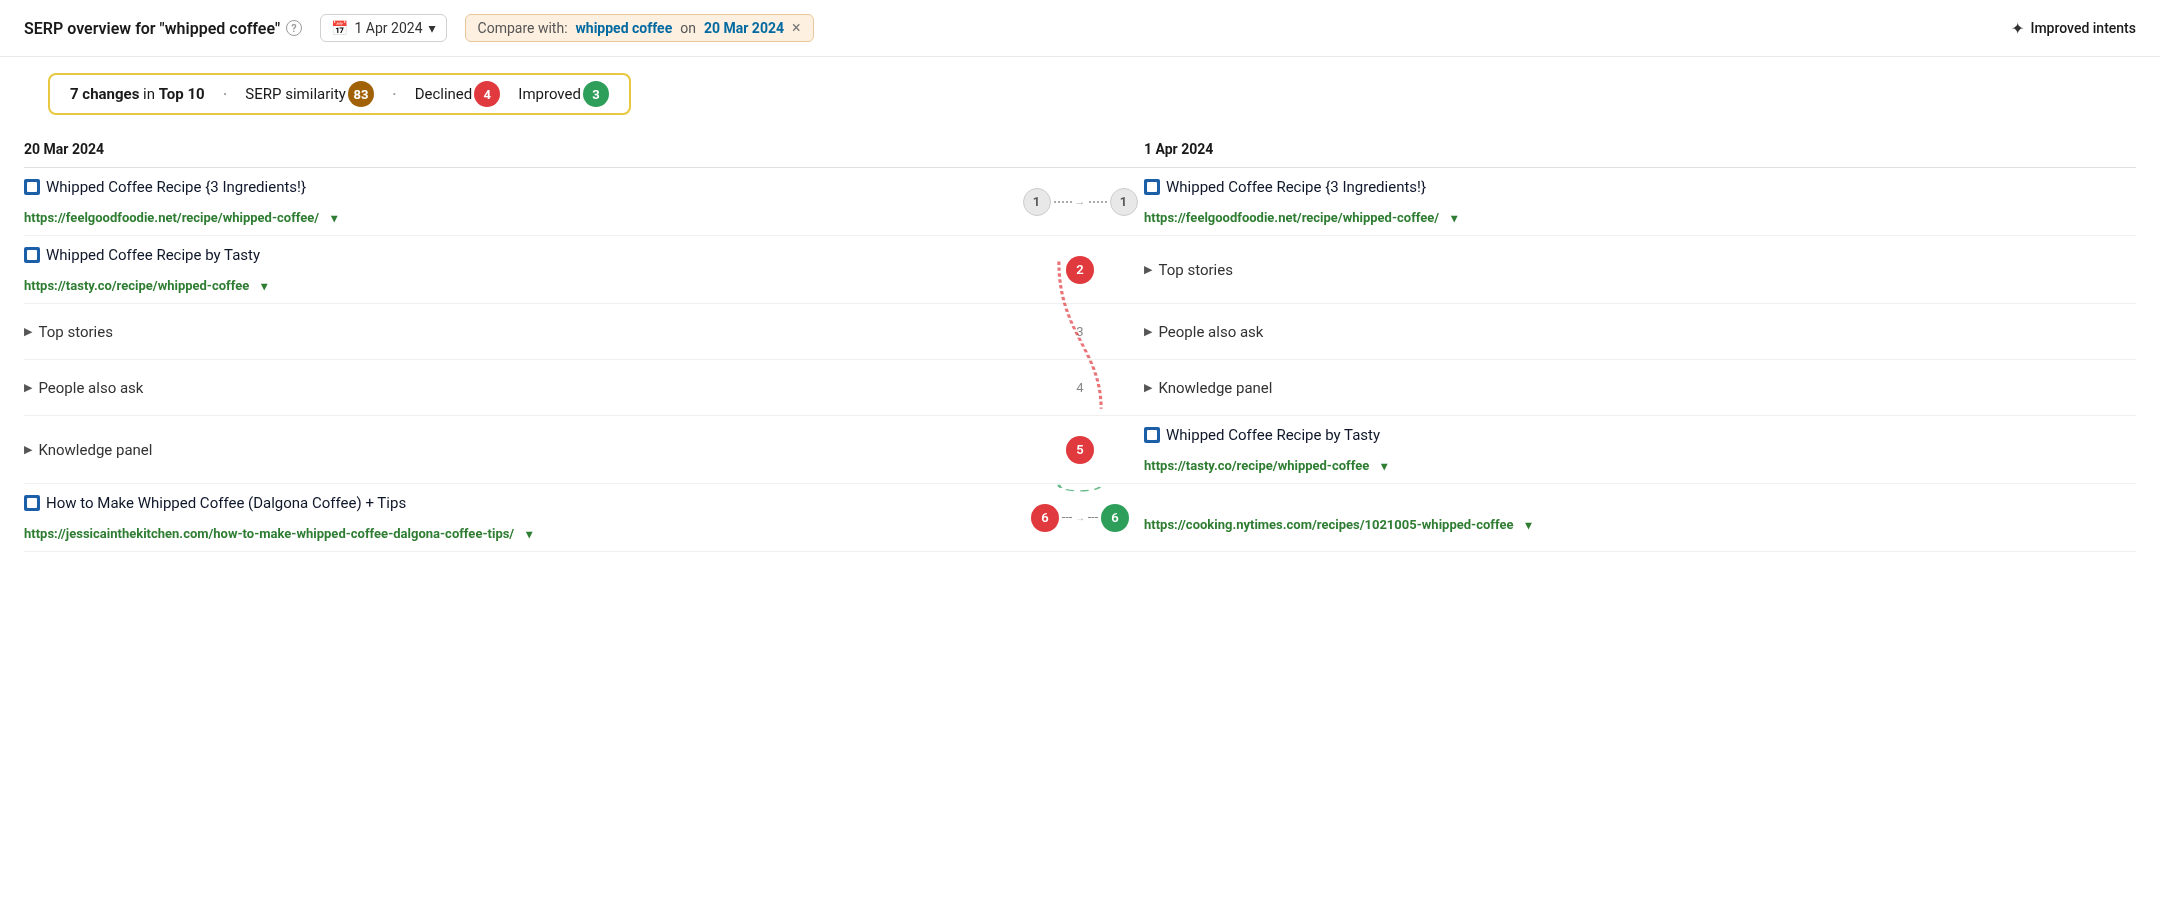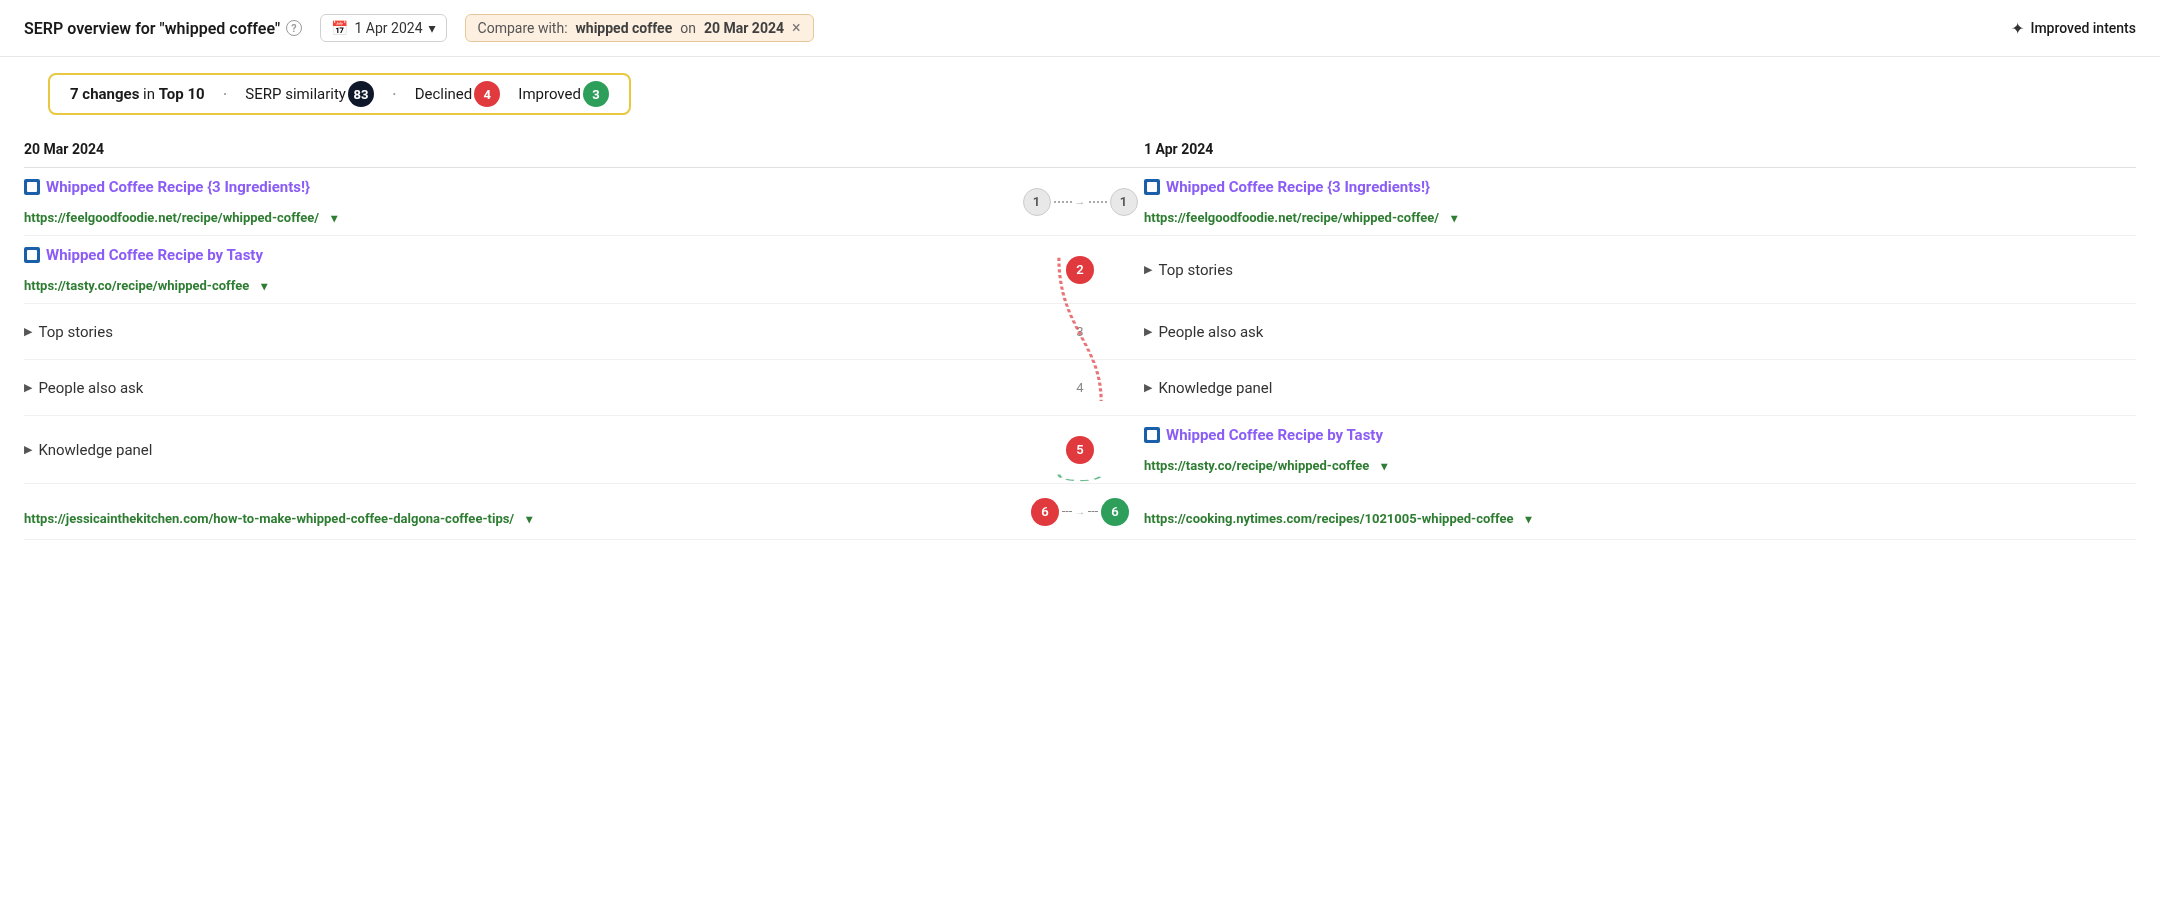--- a/index.html
+++ b/index.html
@@ -54,21 +54,21 @@
       background: #fdf0e0;
       border: 1px solid #e8c89a;
       border-radius: 6px;
       padding: 5px 12px;
       font-size: 14px;
       display: flex;
       align-items: center;
       gap: 8px;
       color: #555;
     }
-    .compare-badge strong { color: #404040; }
+    .compare-badge strong { color: #0369a1; }
     .close-btn {
       cursor: pointer;
       color: #777;
       font-size: 16px;
       line-height: 1;
     }
     .spacer { flex: 1; }
     .identify-intents {
       display: flex;
       align-items: center;
@@ -105,21 +105,21 @@
     .badge {
       width: 26px; height: 26px;
       border-radius: 50%;
       display: flex;
       align-items: center;
       justify-content: center;
       font-size: 13px;
       font-weight: 700;
       color: #fff;
     }
-    .badge-gray { background: #0f172a; }
+    .badge-gray { background: #a16207; }
     .badge-red { background: #e0393e; }
     .badge-green { background: #2e9e5b; }
 
     
     .main {
       padding: 0 24px;
     }
     .columns {
       display: grid;
       grid-template-columns: 1fr 80px 1fr;
@@ -169,23 +169,23 @@
     }
     .rank-red {
       background: #e0393e;
       color: #fff;
     }
     .rank-green {
       background: #2e9e5b;
       color: #fff;
     }
     .result-title {
-      color: #8b5cf6;
+      color: #0f172a;
       font-size: 15px;
-      font-weight: 700;
+      font-weight: 400;
       display: flex;
       align-items: center;
       gap: 6px;
       text-decoration: none;
     }
     .result-url {
       color: #2e7d32;
       font-size: 13px;
       display: flex;
       align-items: center;
@@ -407,20 +407,26 @@
             </span>
           <span>Whipped Coffee Recipe by Tasty</span>
         </a>
         <div class="result-url">
           <span>https://tasty.co/recipe/whipped-coffee</span>
           <span class="caret">▾</span>
         </div>
       </div>
 
       <div class="serp-cell">
+        <a class="result-title">
+          <span class="favicon">
+              <span class="favicon-inner"></span>
+            </span>
+          <span>How to Make Whipped Coffee (Dalgona Coffee) + Tips</span>
+        </a>
         <div class="result-url">
           <span>https://jessicainthekitchen.com/how-to-make-whipped-coffee-dalgona-coffee-tips/</span>
           <span class="caret">▾</span>
         </div>
       </div>
       <div class="serp-cell-center">
         <div class="two-ranks">
           <span class="rank-badge rank-red" style="font-size:13px;">6</span>
           <div style="width:10px;border-top:1px dashed #888;"></div>
           <span style="color:#aaa;font-size:10px;">→</span>

